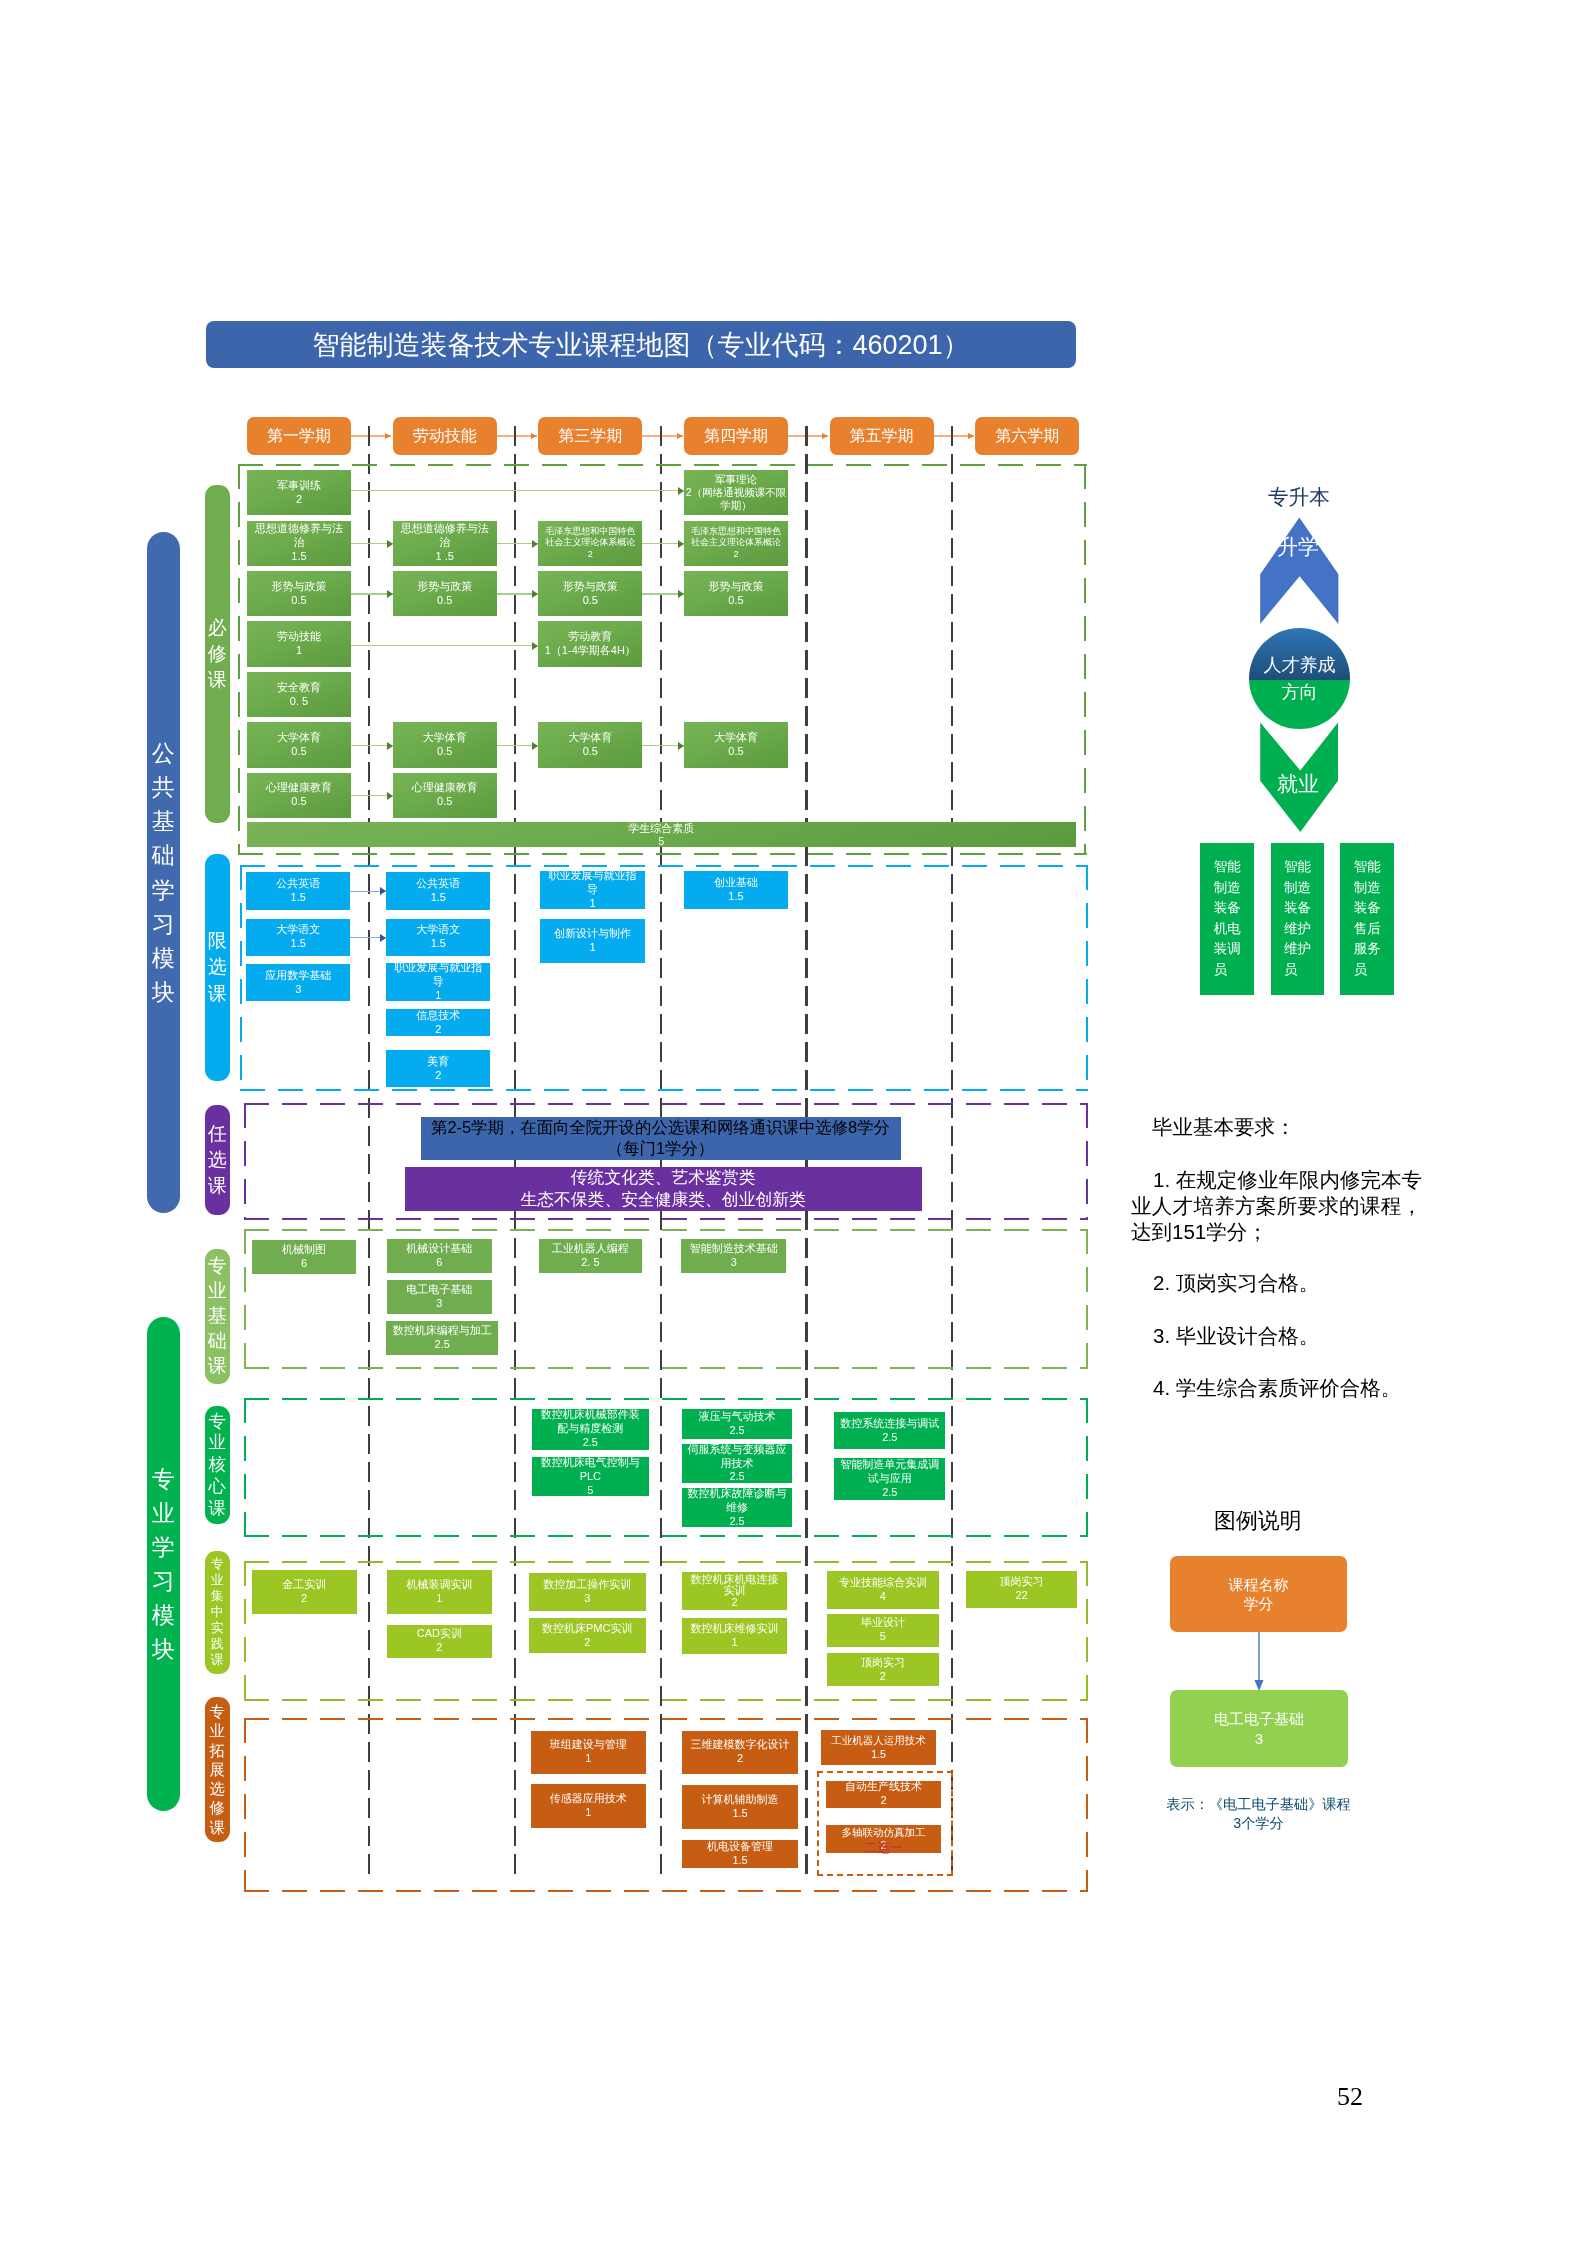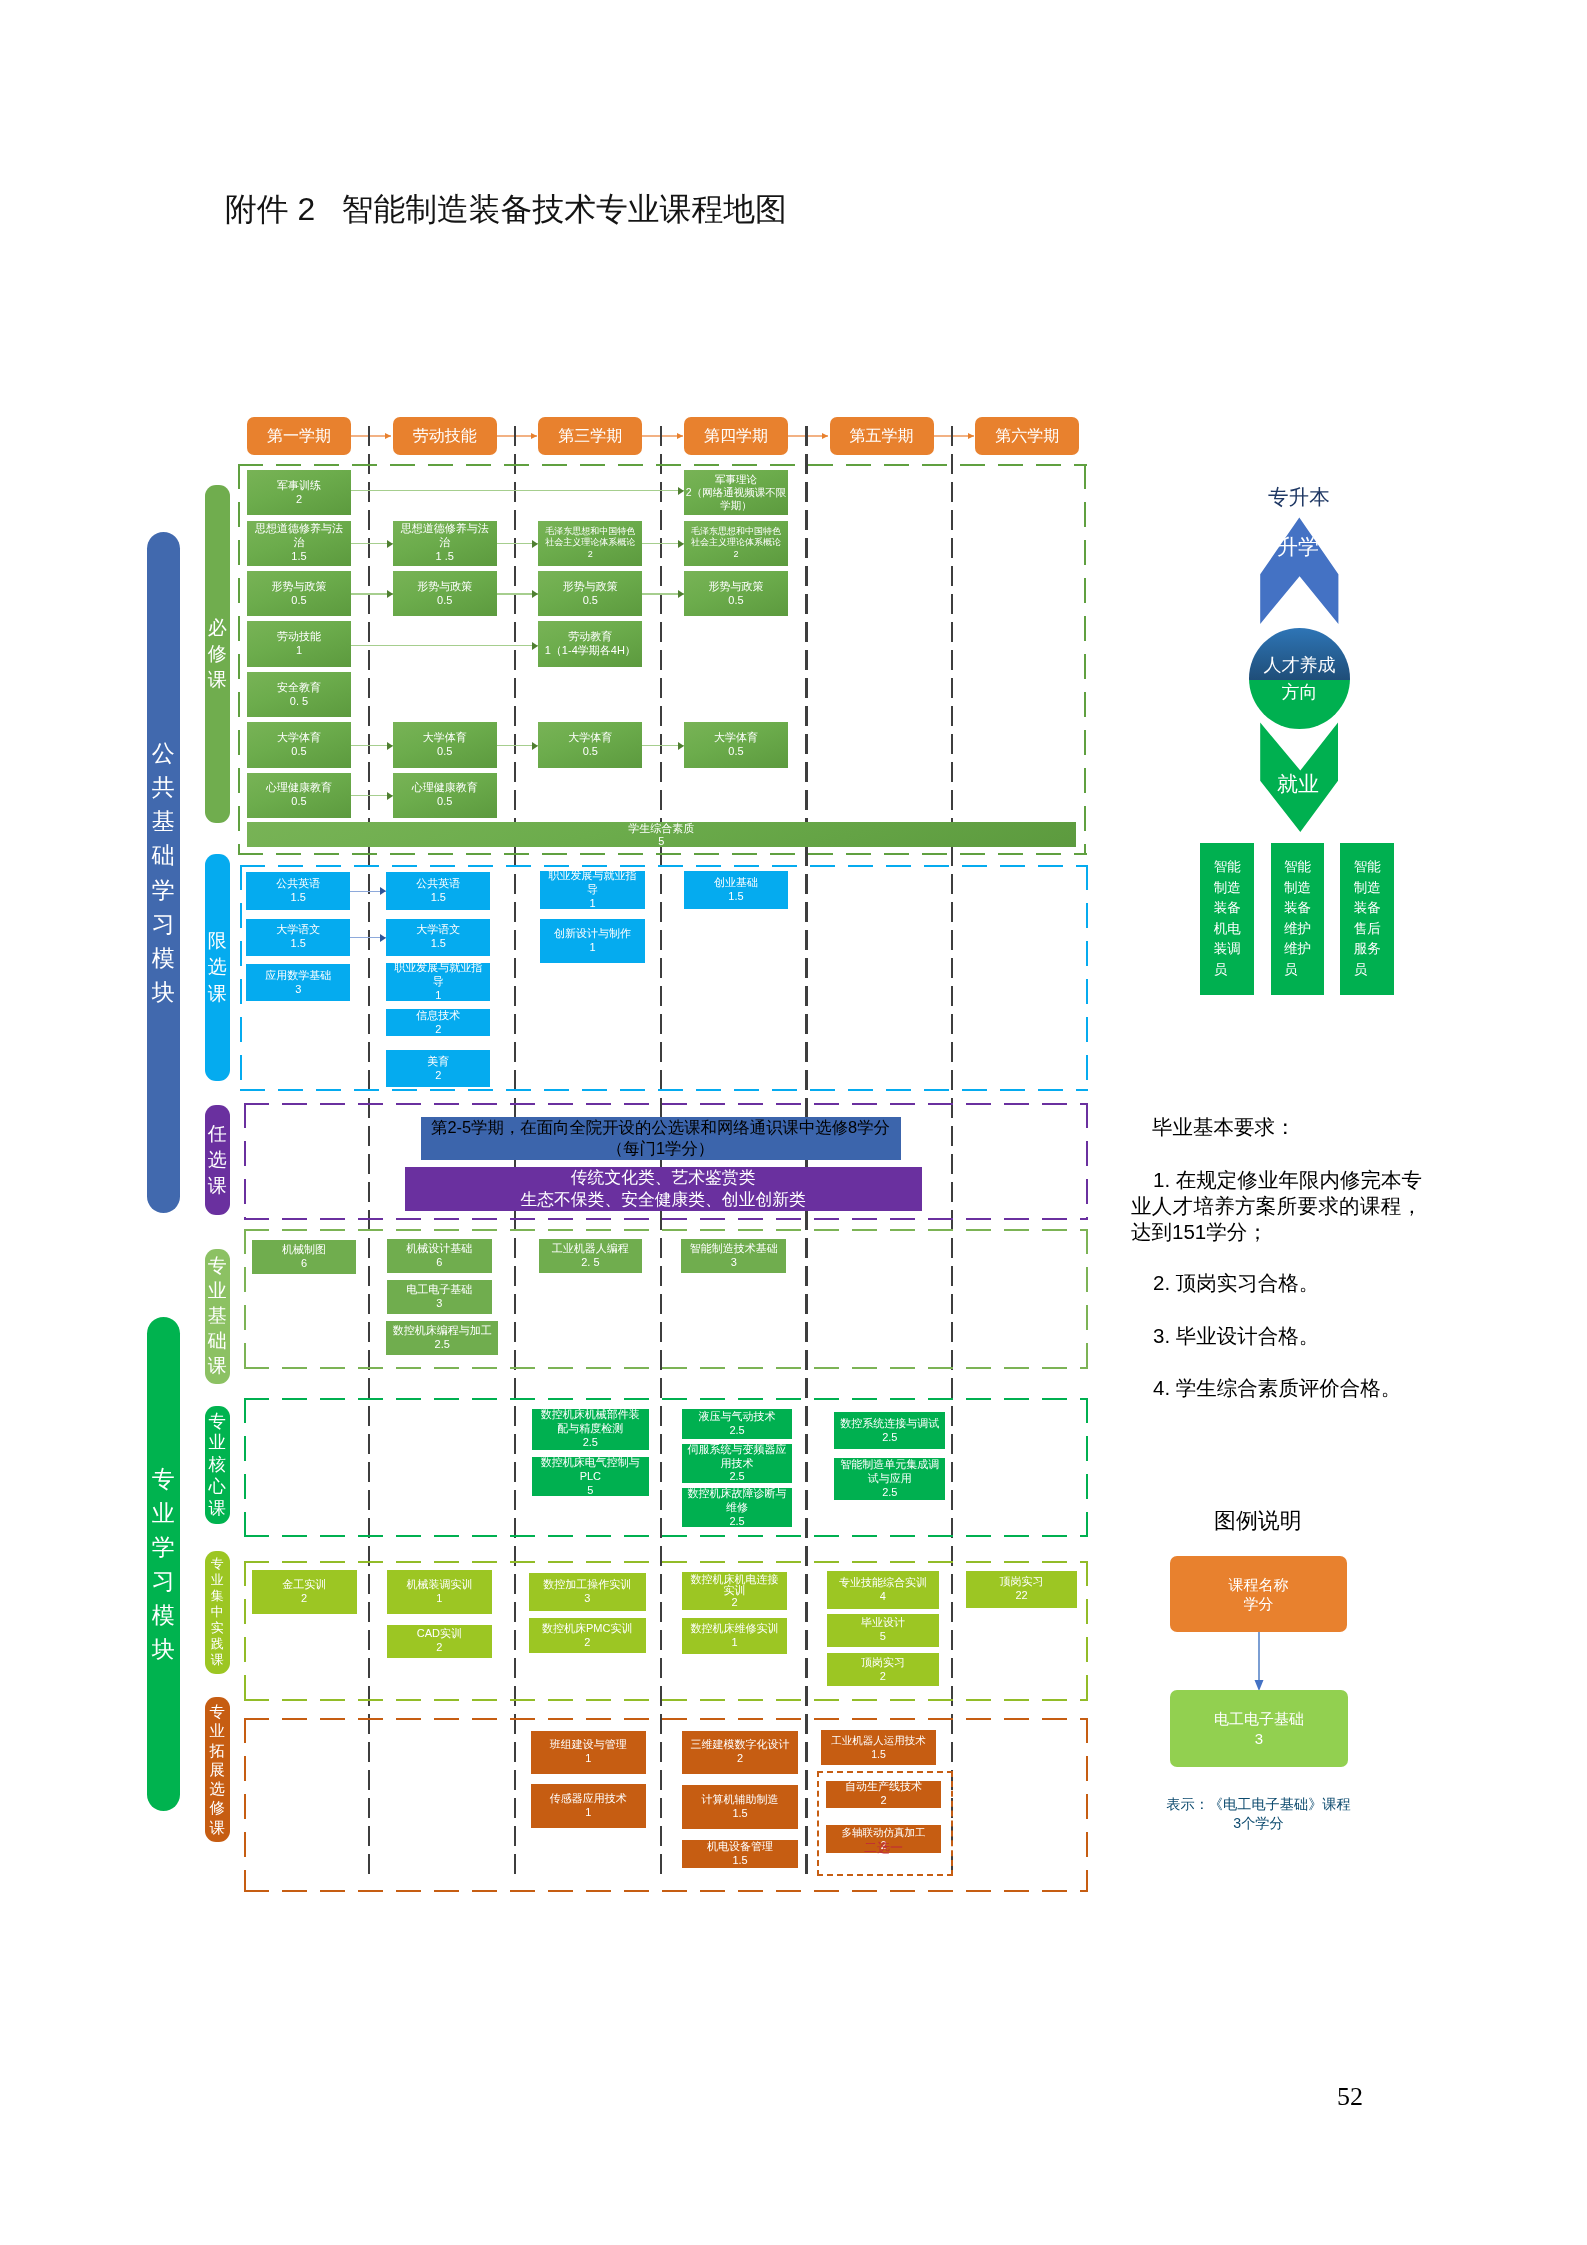--- a/index.html
+++ b/index.html
@@ -79,22 +79,22 @@
       background:#92D050;border-radius:7px;display:flex;flex-direction:column;
       align-items:center;justify-content:center;color:#fff;font-size:15px;line-height:19.3px;}
   #leg-cap{position:absolute;left:1163px;top:1795px;width:191px;text-align:center;
       font-size:14.2px;line-height:18.6px;color:#0c4a6e;}
   #leg-cap span{display:block;}
 </style>
 </head>
 <body>
 
 <div id="page">
-<div id="doc-title">附件 2   智能制造装备技术专业课程地图</div>
 <div id="page-num">52</div>
+<div id="banner">智能制造装备技术专业课程地图（专业代码：460201）</div>
 <div class="sem" style="left:247.0px">第一学期</div>
 <div class="semarrow" style="left:351.0px;width:40.30000000000001px">
       <i></i>
     </div>
 <div class="sem" style="left:392.7px">劳动技能</div>
 <div class="semarrow" style="left:496.7px;width:40.19999999999999px">
       <i></i>
     </div>
 <div class="sem" style="left:538.3px">第三学期</div>
 <div class="semarrow" style="left:642.3px;width:40.30000000000007px">

